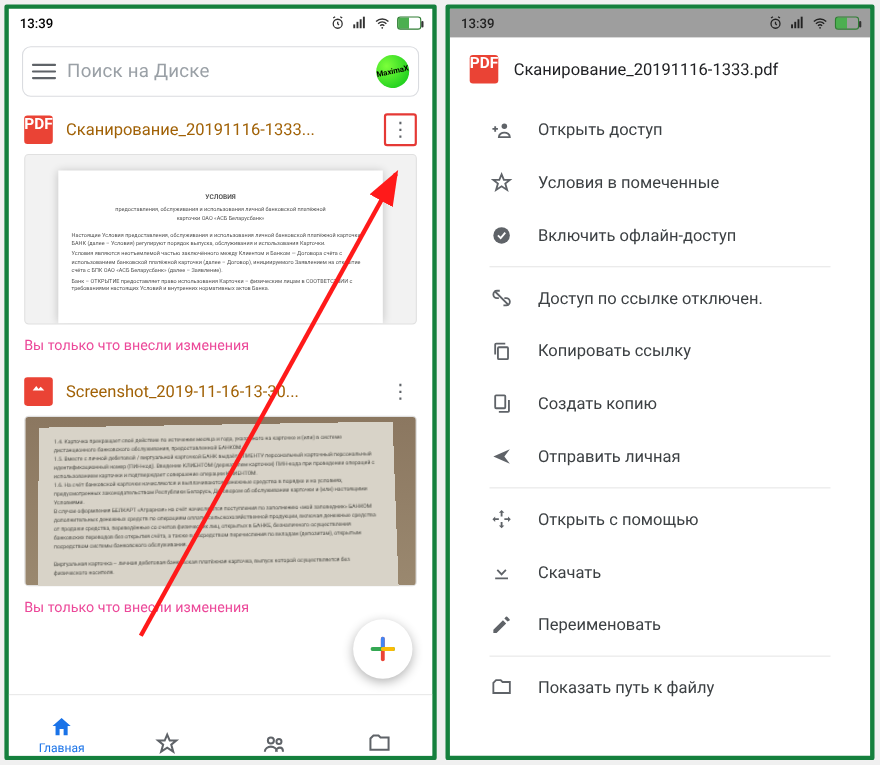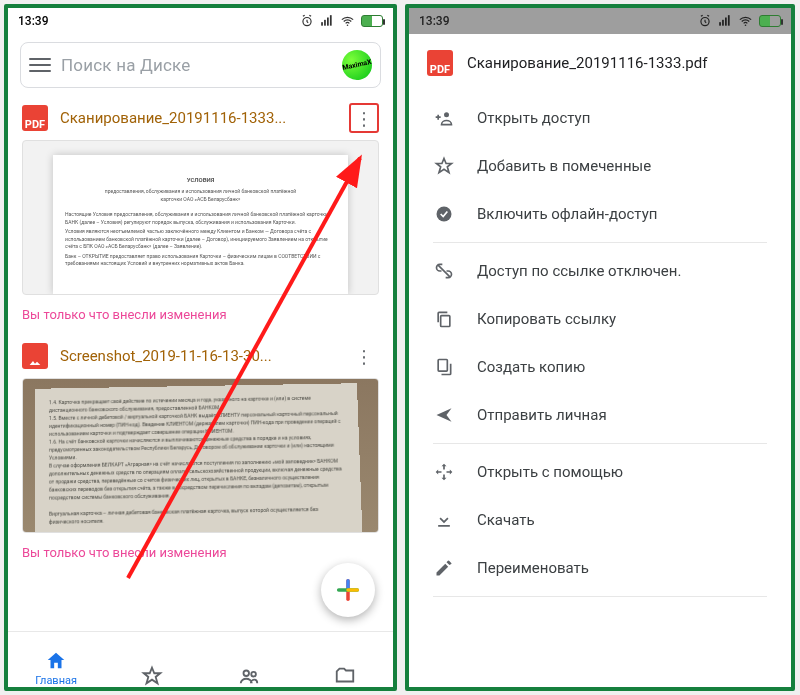--- a/index.html
+++ b/index.html
@@ -66,22 +66,22 @@
     display:flex; align-items:center; justify-content:center;
     font-size:7px; font-weight:700; color:#000; transform: rotate(-12deg);
   }
 
   
   .file-item { padding: 0 14px; }
   .file-head {
     display:flex; align-items:center; gap:12px; height:40px;
   }
   .ftype {
-    width:26px; height:26px; border-radius:3px; display:flex; align-items:flex-end; justify-content:center;
-    font-size:11px; font-weight:700; color:#fff;
+    width:26px; height:26px; border-radius:3px; display:flex; align-items:flex-start; justify-content:center;
+    font-size:14px; font-weight:700; color:#fff;
   }
   .pdf { background:#ea4335; }
   .imgf { background:#ea4335; }
   .fname { flex:1; font-size:15px; color:#a16207; white-space:nowrap; overflow:hidden; text-overflow:ellipsis; }
   .more {
     width:30px; height:30px; display:flex; align-items:center; justify-content:center; color:#5f6368;
     font-size:18px;
   }
   .more.vert::before { content:"⋮"; }
   .more.hl { border:2px solid #e53935; border-radius:3px; }
@@ -128,21 +128,21 @@
   }
   .bottomnav .tab { flex:1; display:flex; flex-direction:column; align-items:center; justify-content:flex-end; gap:2px; color:#5f6368; font-size:11px; }
   .bottomnav .tab.active { color:#1a73e8; }
   .bottomnav svg { width:22px; height:22px; }
 
   
   .sheet-header {
     display:flex; align-items:center; gap:14px; padding:16px 18px 18px;
   }
   .sheet-header .fname2 { font-size:15px; color:#202124; }
-  .mlist { padding: 0 4px 10px; }
+  .mlist { padding: 0 16px 10px; }
   .mitem {
     display:flex; align-items:center; gap:22px;
     padding: 14px 20px; font-size:15px; color:#3c4043;
   }
   .mitem .micon { width:22px; color:#5f6368; display:flex; align-items:center; justify-content:center;}
   .mitem .micon svg { width:20px; height:20px; }
   .divider { height:1px; background:#e7e7e7; margin:4px 20px; }
 
   
   .arrow-svg { position:absolute; left:0; top:0; pointer-events:none; }
@@ -321,21 +321,21 @@
           </svg>
         </span>
       <span>Открыть доступ</span>
     </div>
     <div class="mitem">
       <span class="micon">
           <svg viewBox="0 0 24 24" fill="none" stroke="#5f6368" stroke-width="2">
             <path d="M12 3l2.5 6H21l-5 4 2 7-6-4-6 4 2-7-5-4h6.5z"></path>
           </svg>
         </span>
-      <span>Добавить в помеченные</span>
+      <span>Условия в помеченные</span>
     </div>
     <div class="mitem">
       <span class="micon">
           <svg viewBox="0 0 24 24" fill="#5f6368">
             <circle cx="12" cy="12" r="9"></circle>
             <path d="M8 12l3 3 5-6" stroke="#fff" stroke-width="2" fill="none"></path>
           </svg>
         </span>
       <span>Включить офлайн-доступ</span>
     </div>
@@ -393,14 +393,22 @@
     </div>
     <div class="mitem">
       <span class="micon">
           <svg viewBox="0 0 24 24" fill="#5f6368">
             <path d="M3 17.5V21h3.5L17 10.5 13.5 7 3 17.5zM20.7 7.3a1 1 0 000-1.4l-2.6-2.6a1 1 0 00-1.4 0L15 5l3.5 3.5 2.2-1.2z"></path>
           </svg>
         </span>
       <span>Переименовать</span>
     </div>
     <div class="divider"></div>
+    <div class="mitem">
+      <span class="micon">
+          <svg viewBox="0 0 24 24" fill="none" stroke="#5f6368" stroke-width="2">
+            <path d="M3 7l3-3h5l2 2h8v12H3z"></path>
+          </svg>
+        </span>
+      <span>Показать путь к файлу</span>
+    </div>
   </div>
 </div>
 
 </body></html>

